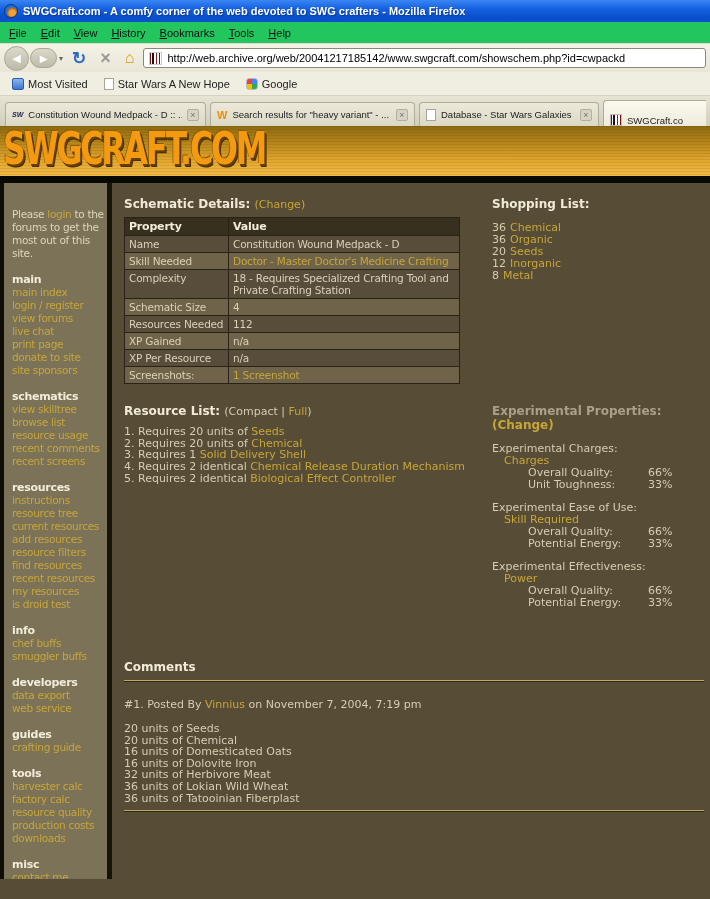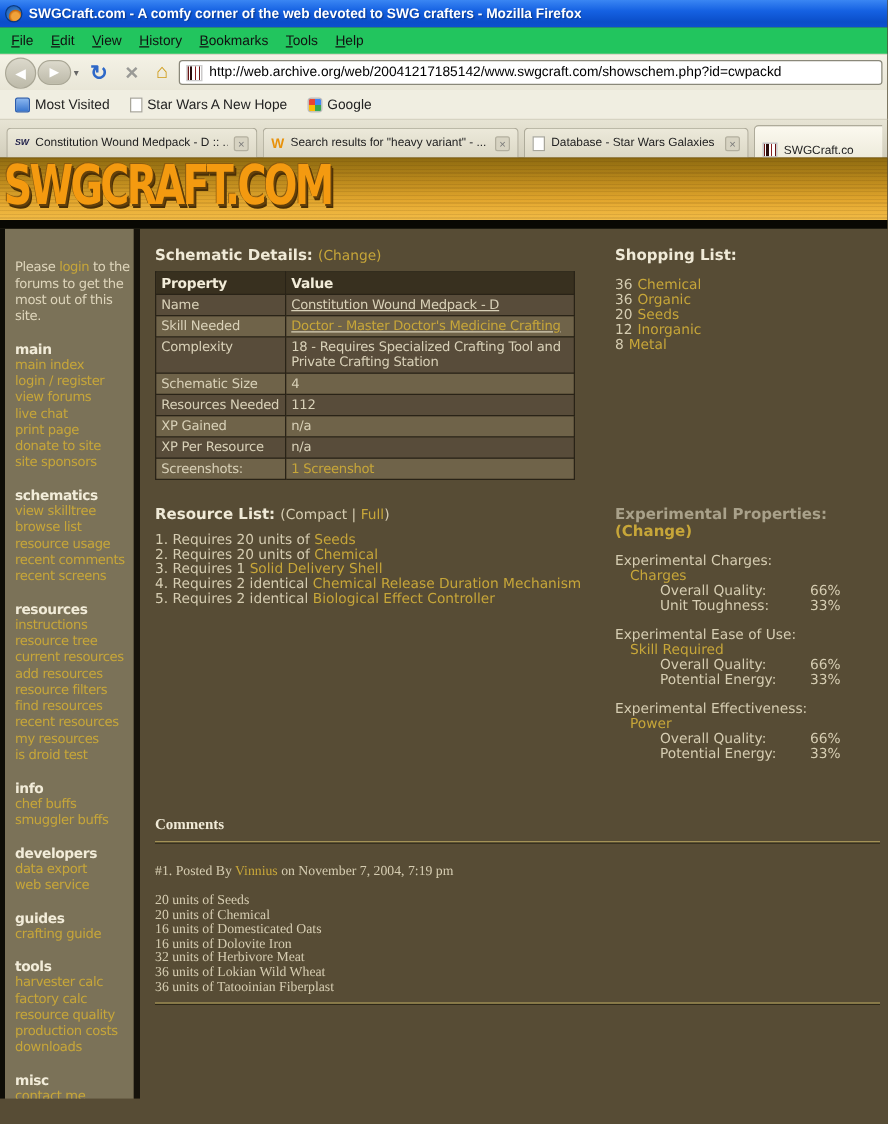--- a/index.html
+++ b/index.html
@@ -101,35 +101,35 @@
   .row2 { margin-top:20px; }
 
   table.schem { border-collapse:collapse; width:336px; margin-top:6px; border:1px solid #9e947c;
                 font-size:10.5px; letter-spacing:-0.2px; }
   table.schem th, table.schem td { border:1px solid #292317; padding:2px 4px; text-align:left;
                 vertical-align:top; color:#d9d1b8; }
   table.schem th { background:#38301f; color:#f2ecd9; font-size:11px; }
   table.schem td:first-child { width:104px; }
   tr.r-dark td { background:#584c3a; }
   tr.r-light td { background:#6f6349; }
-  td.nowrap { white-space:nowrap; overflow:hidden; max-width:228px;text-decoration:underline; }
+  td.nowrap { white-space:nowrap; overflow:hidden; max-width:228px; }
 
   .shop-item { line-height:12px; }
   .shop-qty { margin-right:4px; }
 
   .res-item { line-height:11.7px; white-space:nowrap; }
   .res-options { color:#d6cdb2; }
 
   .exp-title { font-size:12px; font-weight:bold; color:#a9a18a; margin-bottom:11px; }
   .exp-group { margin-bottom:11px; line-height:12px; }
   .exp-sub { margin-left:12px; color:#c7a639; }
   .exp-stat { display:flex; margin-left:36px; }
   .exp-label { width:120px; }
 
-  .comments { margin-top:32px;font-family:Liberation Serif, serif; }
+  .comments { margin-top:40px; }
   hr.site { border:none; border-top:1px solid #bda963; border-bottom:1px solid #2e2818; margin:6px 0 0 0; }
   .post-head { margin-top:16px; margin-bottom:12px; }
   .post-body { line-height:11.6px; }
   .post-hr { margin-top:14px; }
 </style>
 </head>
 <body>
 
 <div class="window">
 

